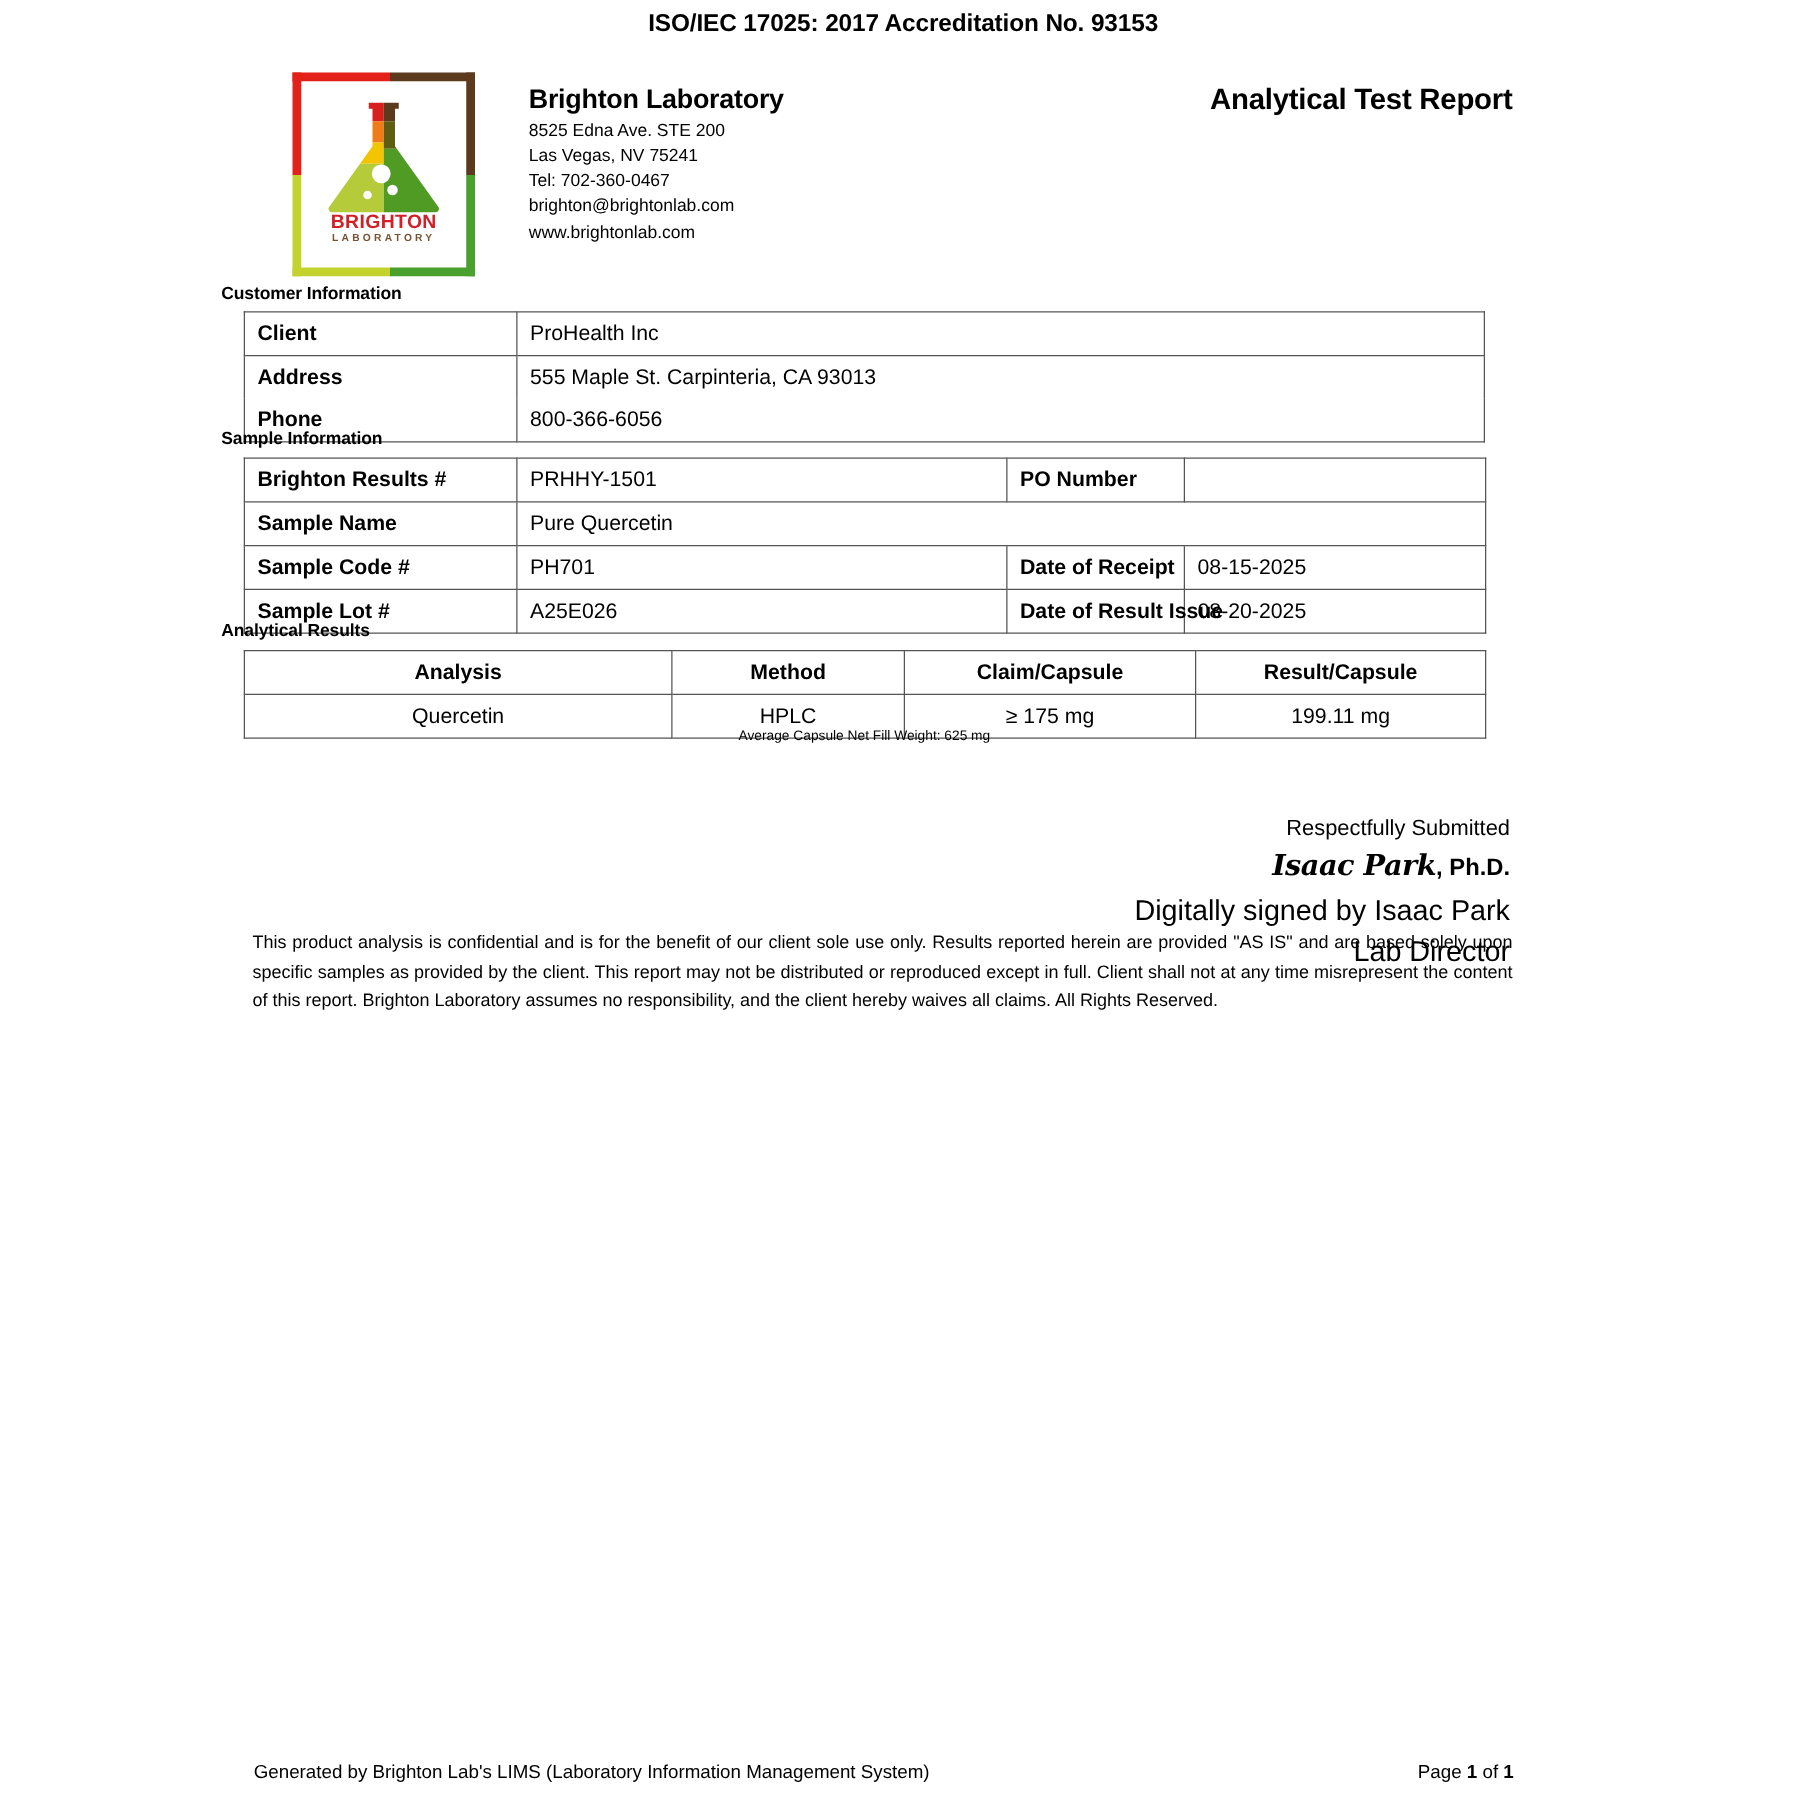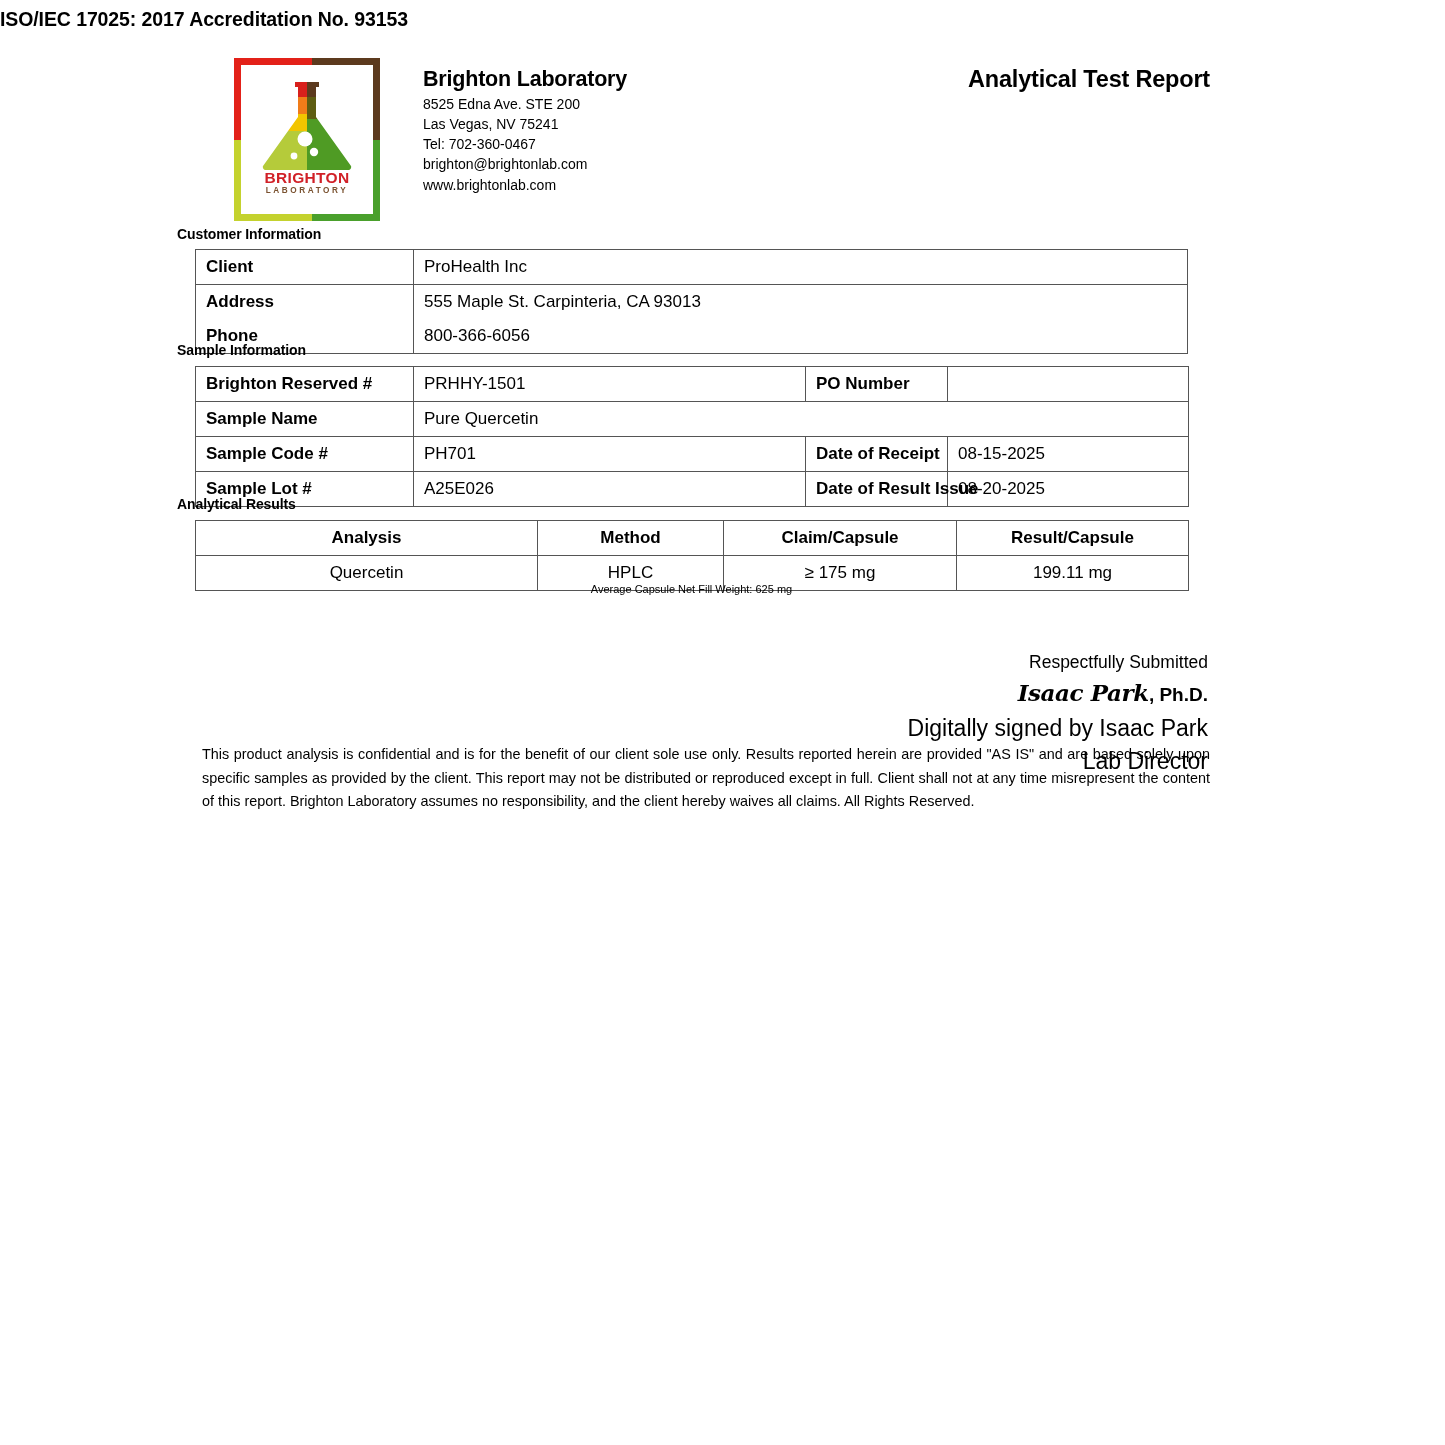--- a/index.html
+++ b/index.html
@@ -20,21 +20,21 @@
     width: 1445px;
     height: 1445px;
   }
 
   
   .accreditation {
     position: absolute;
     top: 8px;
     left: 0;
     width: 1445px;
-    text-align: left;
+    text-align: center;
     font-size: 19.5px;
     font-weight: bold;
     letter-spacing: -0.1px;
   }
 
   
   .letterhead {
     position: absolute;
     top: 58px;
     left: 195px;
@@ -331,21 +331,21 @@
 
   <table class="tbl" id="sample-table">
     <colgroup>
         <col class="s1">
         <col class="s2">
         <col class="s3">
         <col class="s4">
       </colgroup>
     <tbody>
       <tr>
-        <td class="lbl">Brighton Reserved #</td>
+        <td class="lbl">Brighton Results #</td>
         <td>PRHHY-1501</td>
         <td class="lbl">PO Number</td>
         <td></td>
       </tr>
       <tr>
         <td class="lbl">Sample Name</td>
         <td colspan="3">Pure Quercetin</td>
       </tr>
       <tr>
         <td class="lbl">Sample Code #</td>
@@ -391,14 +391,18 @@
 
   <div class="sig-block">
     <div class="sig-submitted">Respectfully Submitted</div>
     <div class="sig-name-row"><span class="sig-script">Isaac Park</span><span>, Ph.D.</span></div>
     <div class="sig-meta">Digitally signed by Isaac Park</div>
     <div class="sig-meta">Lab Director</div>
   </div>
 
   <div class="disclaimer">This product analysis is confidential and is for the benefit of our client sole use only. Results reported herein are provided "AS IS" and are based solely upon specific samples as provided by the client. This report may not be distributed or reproduced except in full. Client shall not at any time misrepresent the content of this report. Brighton Laboratory assumes no responsibility, and the client hereby waives all claims. All Rights Reserved.</div>
 
+  <div class="footer">
+    <span class="left">Generated by Brighton Lab's LIMS (Laboratory Information Management System)</span>
+    <span class="right"><span>Page </span><b>1</b><span> of </span><b>1</b></span>
+  </div>
 
 </div>
 
 </body></html>

